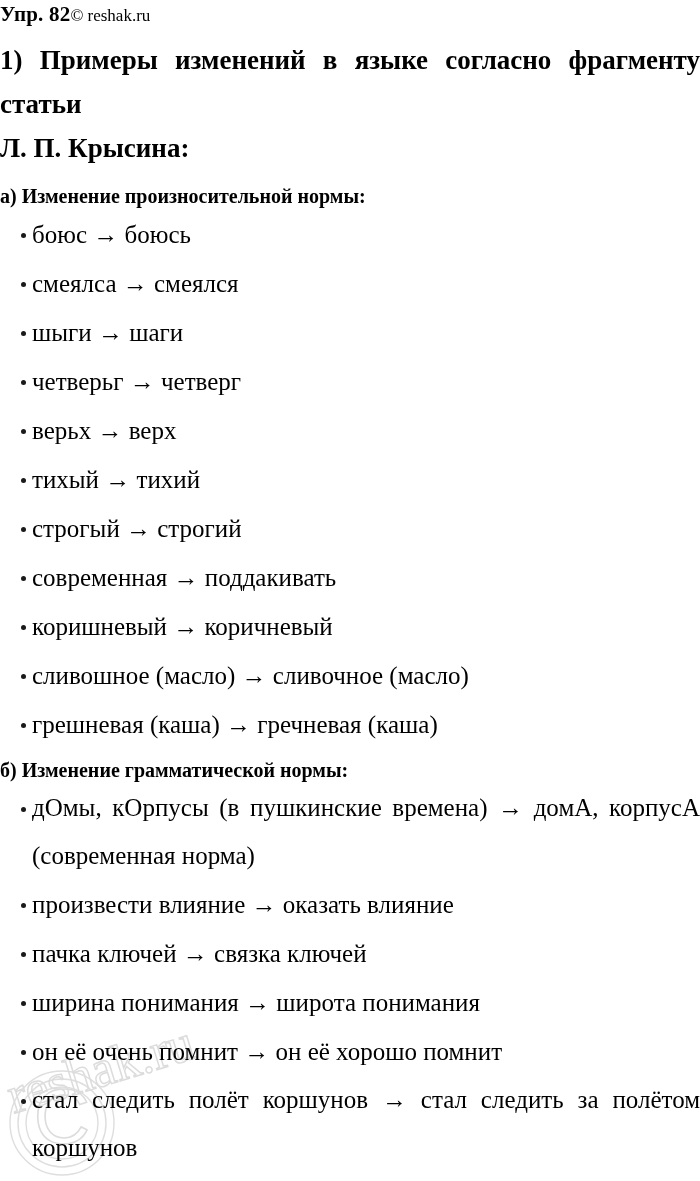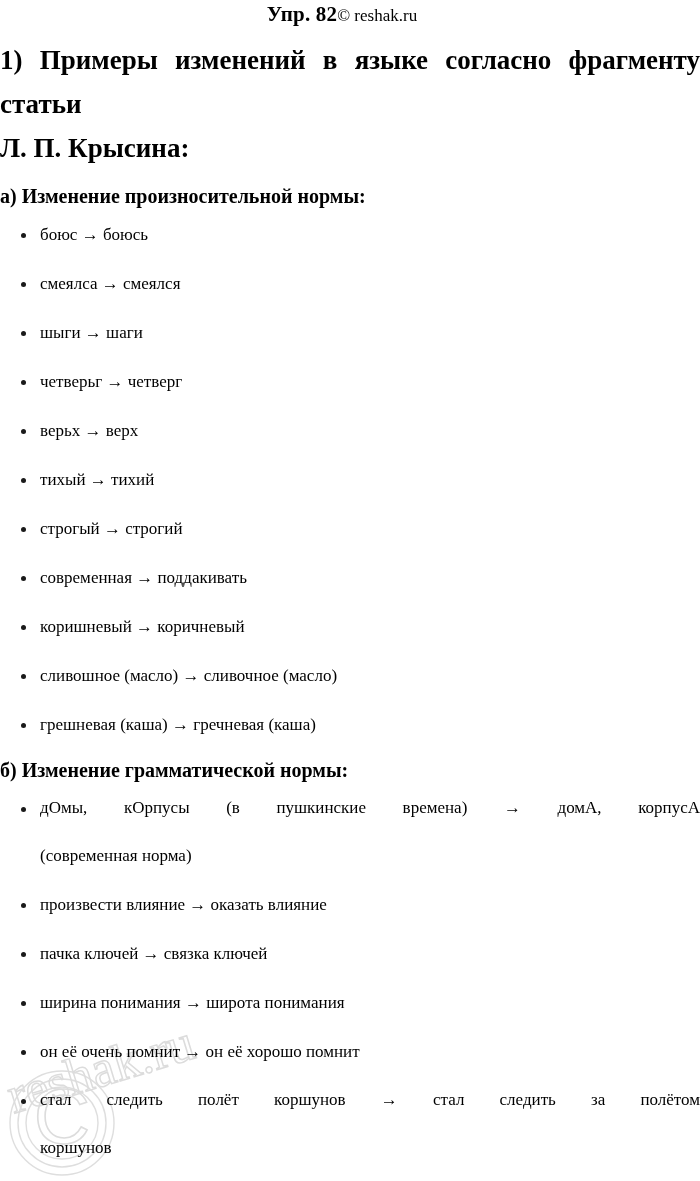--- a/index.html
+++ b/index.html
@@ -33,21 +33,21 @@
     z-index: 0;
   }
   .watermark svg { display: block; }
 
   
   .header {
     position: relative;
     z-index: 2;
     display: flex;
     align-items: baseline;
-    justify-content: center;
+    justify-content: flex-start;
     padding: 0;
     height: 30px;
   }
   .ex-title {
     font-weight: bold;
     font-size: 21px;
     line-height: 28px;
     letter-spacing: 0.2px;
     white-space: nowrap;
   }
@@ -93,22 +93,22 @@
   
   ul.items {
     list-style: none;
     margin: 0;
     padding: 0;
     position: relative;
     z-index: 2;
   }
   ul.items li {
     position: relative;
-    padding-left: 40px;
-    font-size: 17px;
+    padding-left: 32px;
+    font-size: 25px;
     line-height: 49px;
     text-align: left;
     min-height: 49px;
   }
   ul.items li::before {
     content: "";
     position: absolute;
     left: 21px;
     top: 23px;
     width: 5px;

